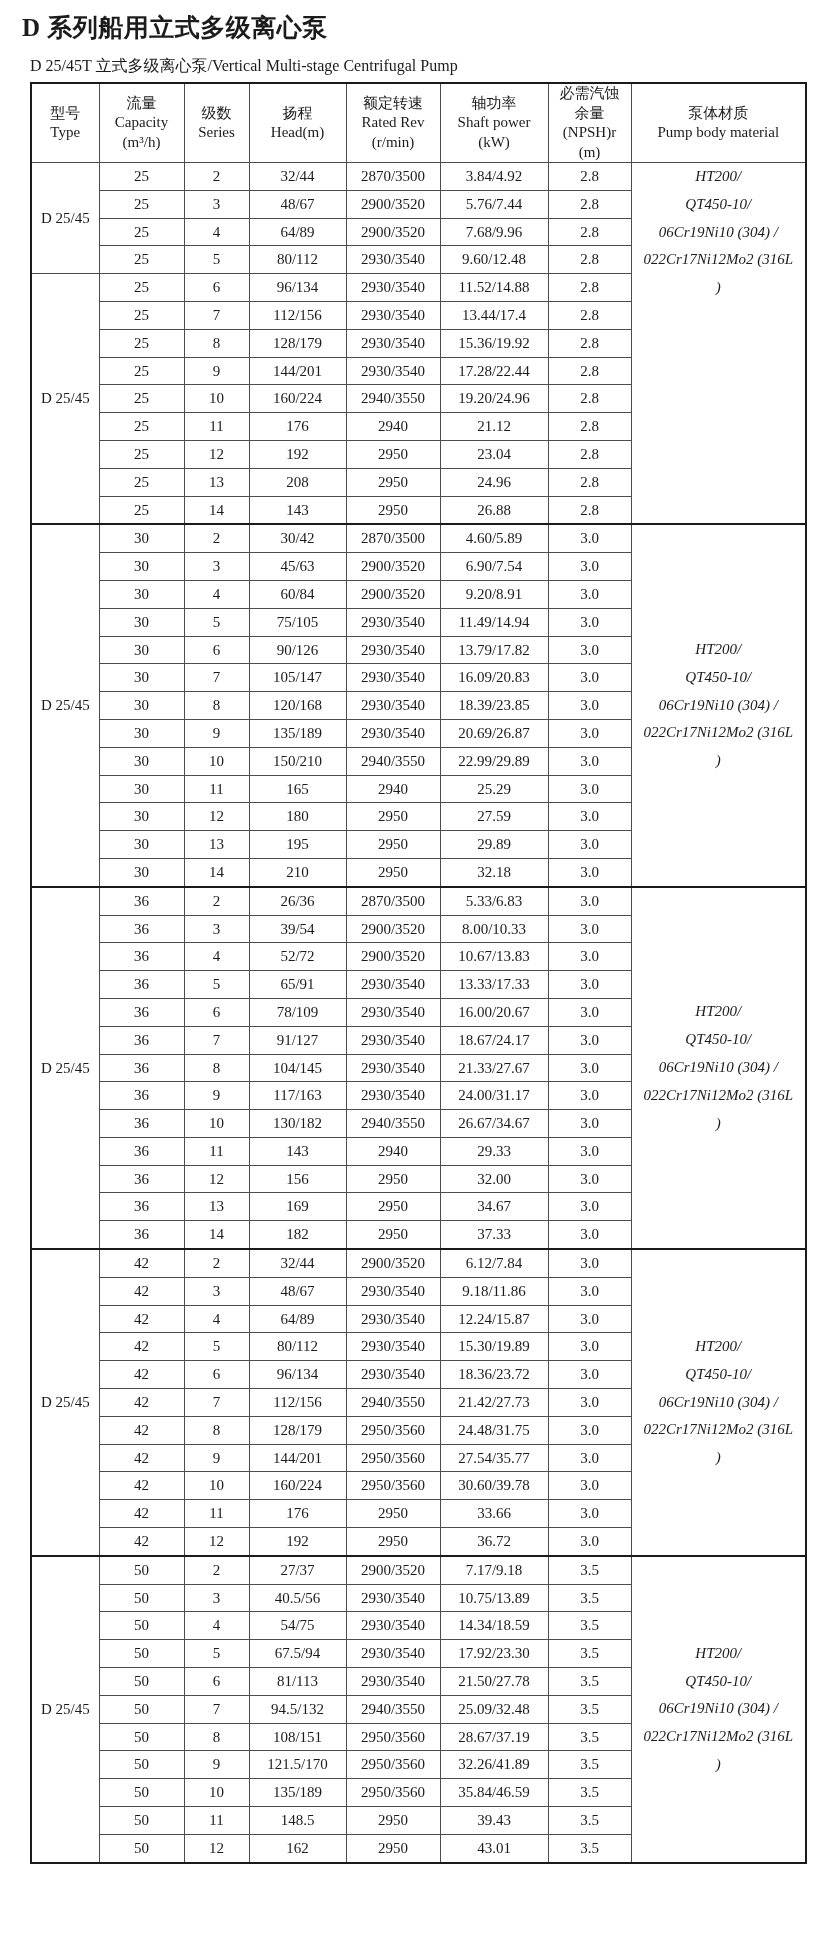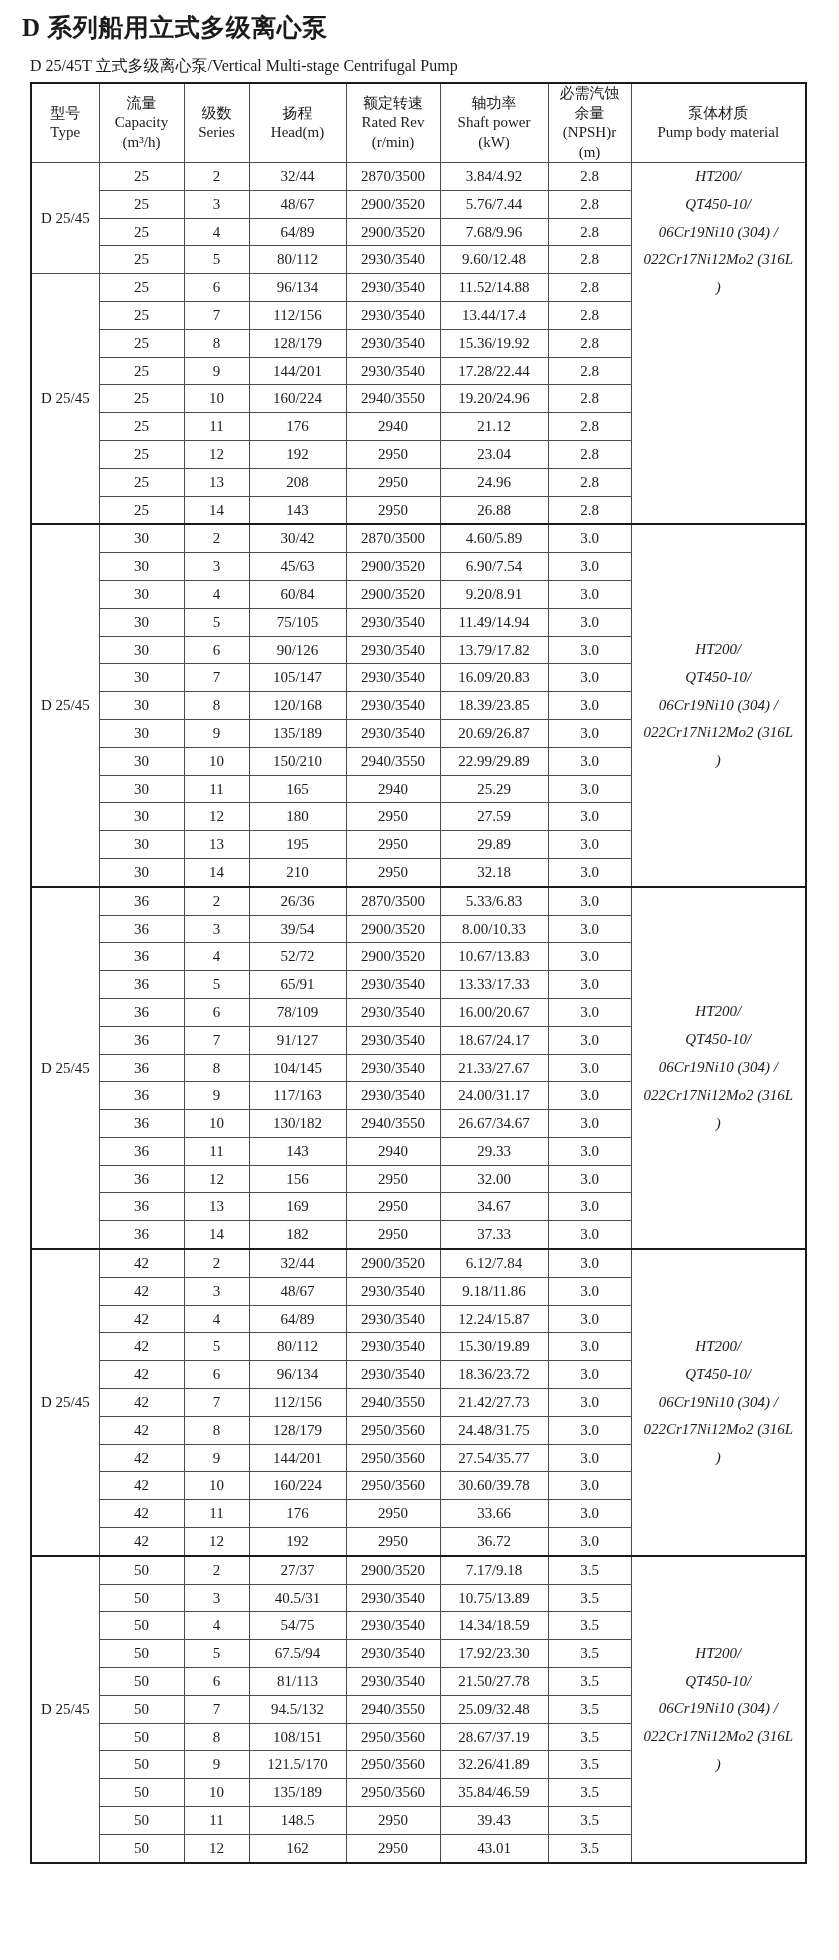--- a/index.html
+++ b/index.html
@@ -594,21 +594,21 @@
             <div>HT200/</div>
             <div>QT450-10/</div>
             <div>06Cr19Ni10 (304) /</div>
             <div>022Cr17Ni12Mo2 (316L</div>
             <div>)</div>
           </td>
         </tr>
         <tr>
           <td>50</td>
           <td>3</td>
-          <td>40.5/31</td>
+          <td>40.5/56</td>
           <td>2930/3540</td>
           <td>10.75/13.89</td>
           <td>3.5</td>
         </tr>
         <tr>
           <td>50</td>
           <td>4</td>
           <td>54/75</td>
           <td>2930/3540</td>
           <td>14.34/18.59</td>

